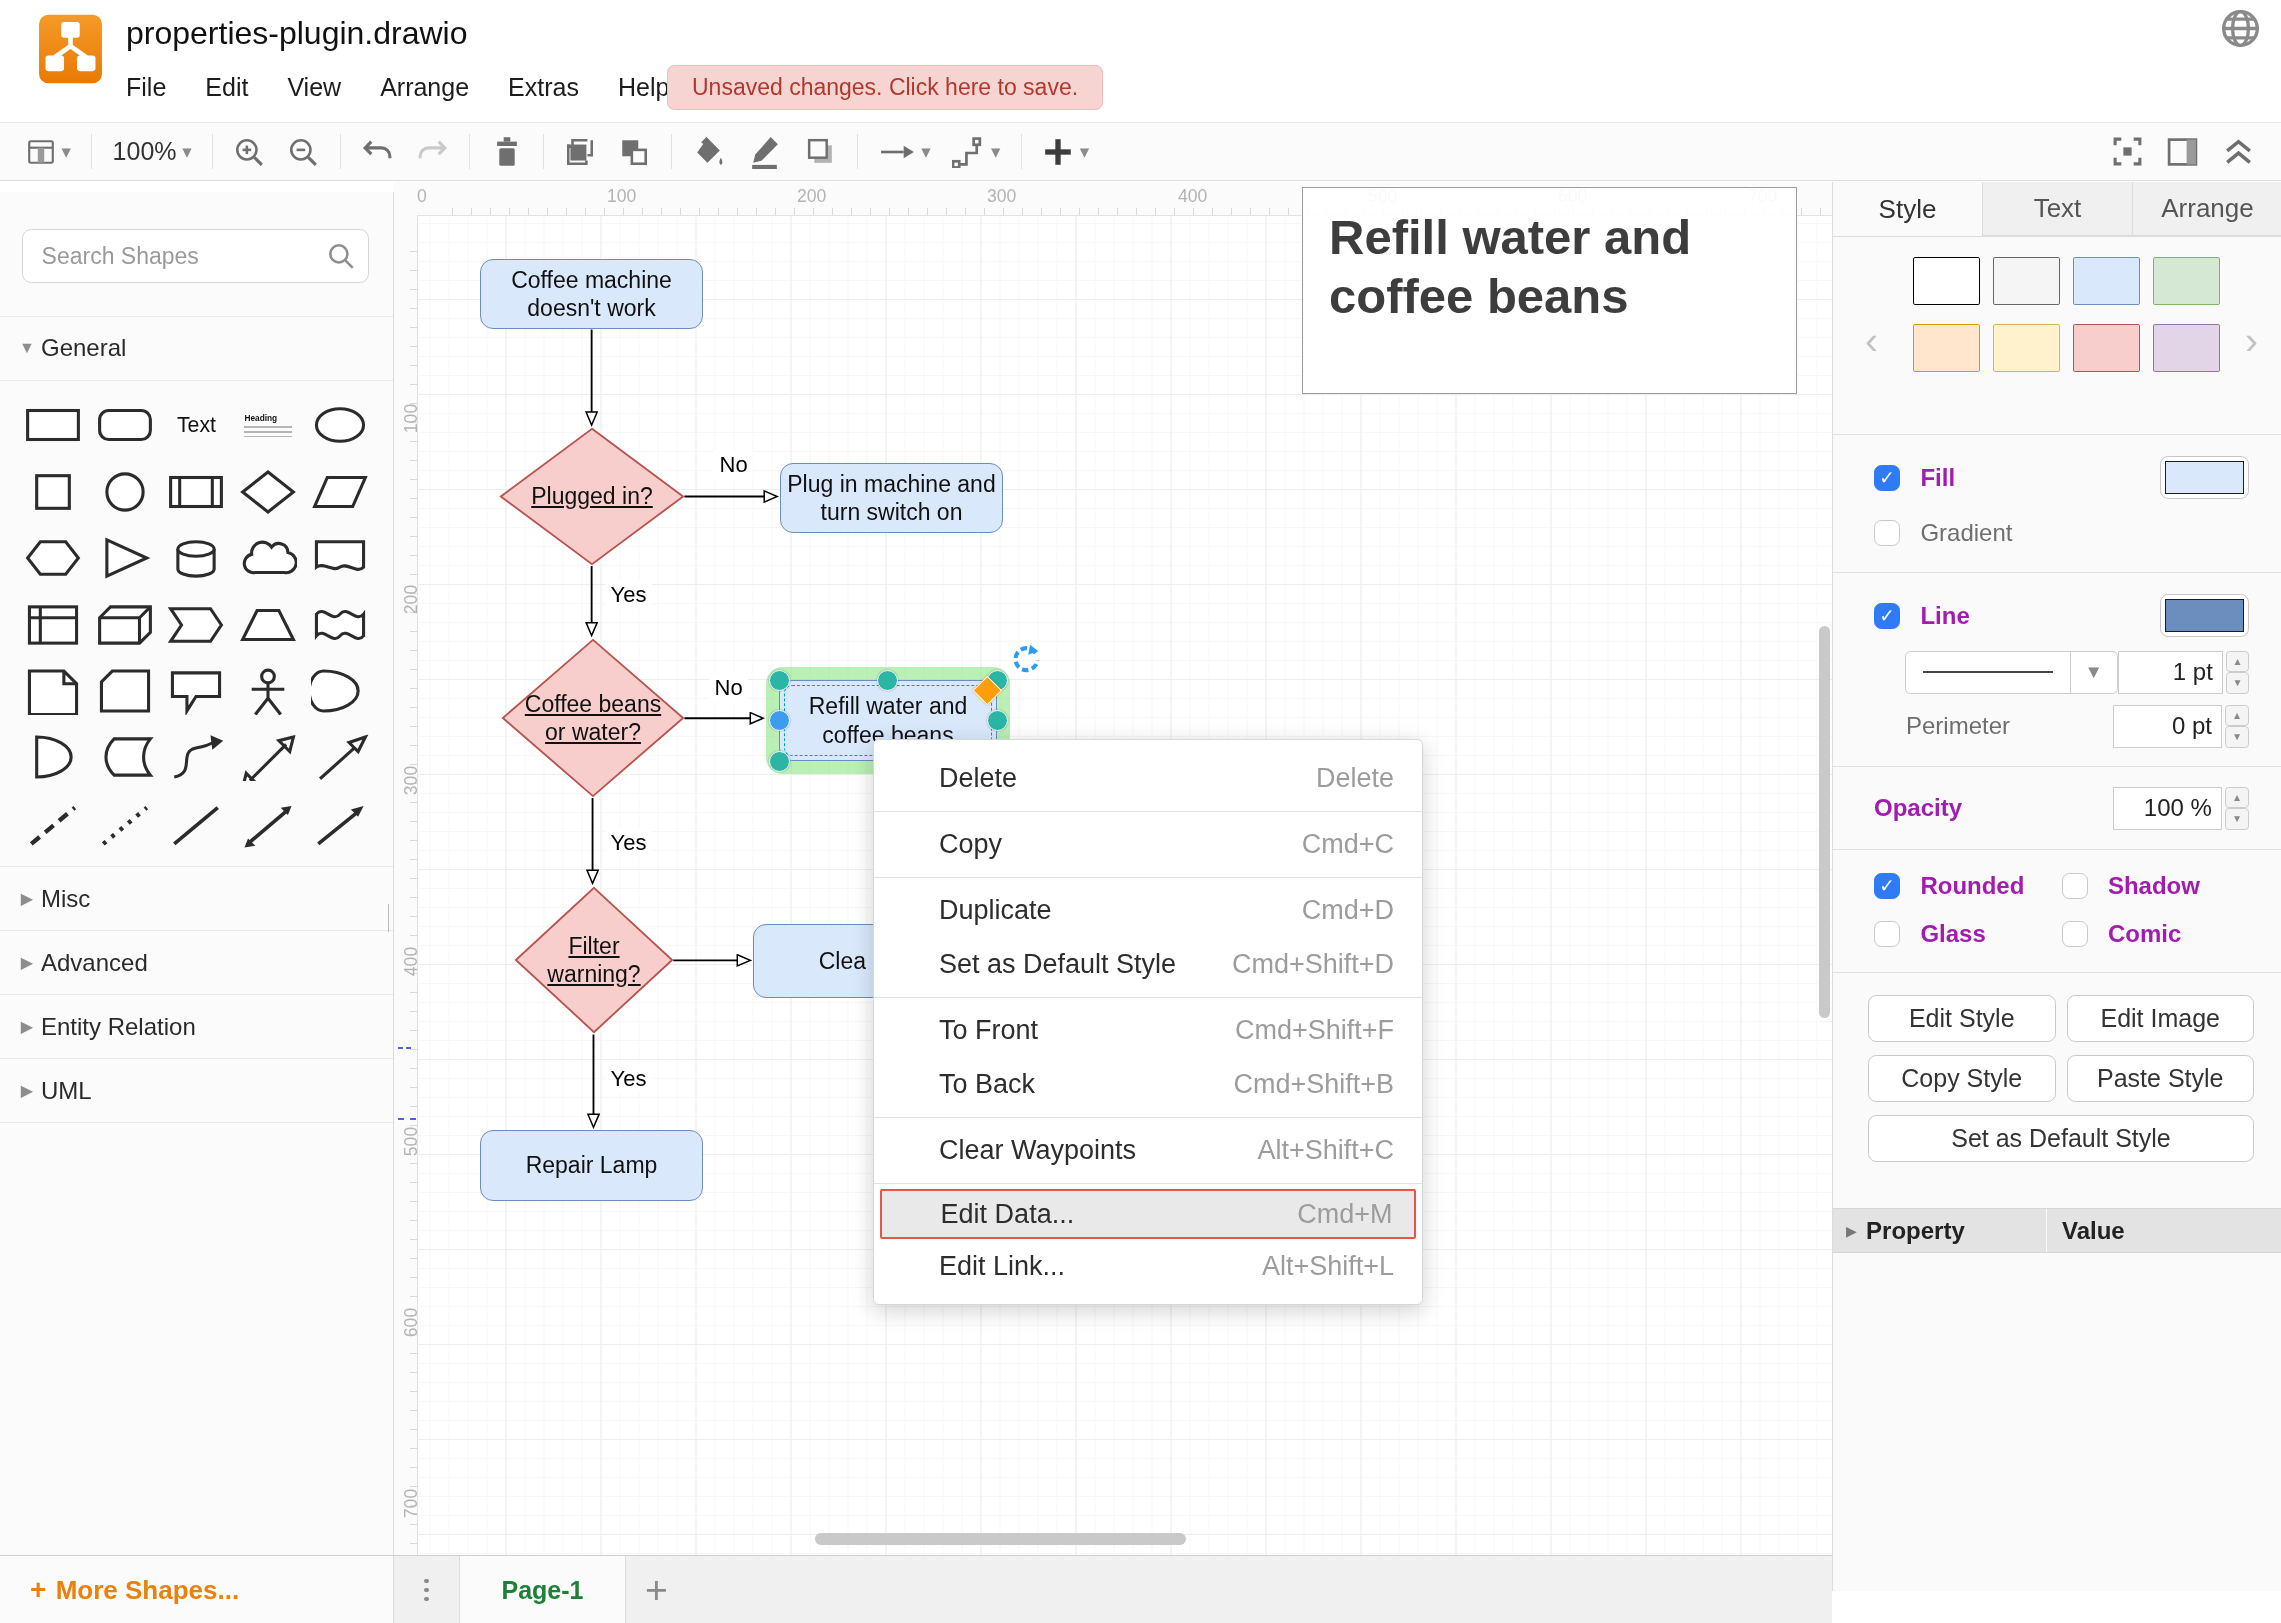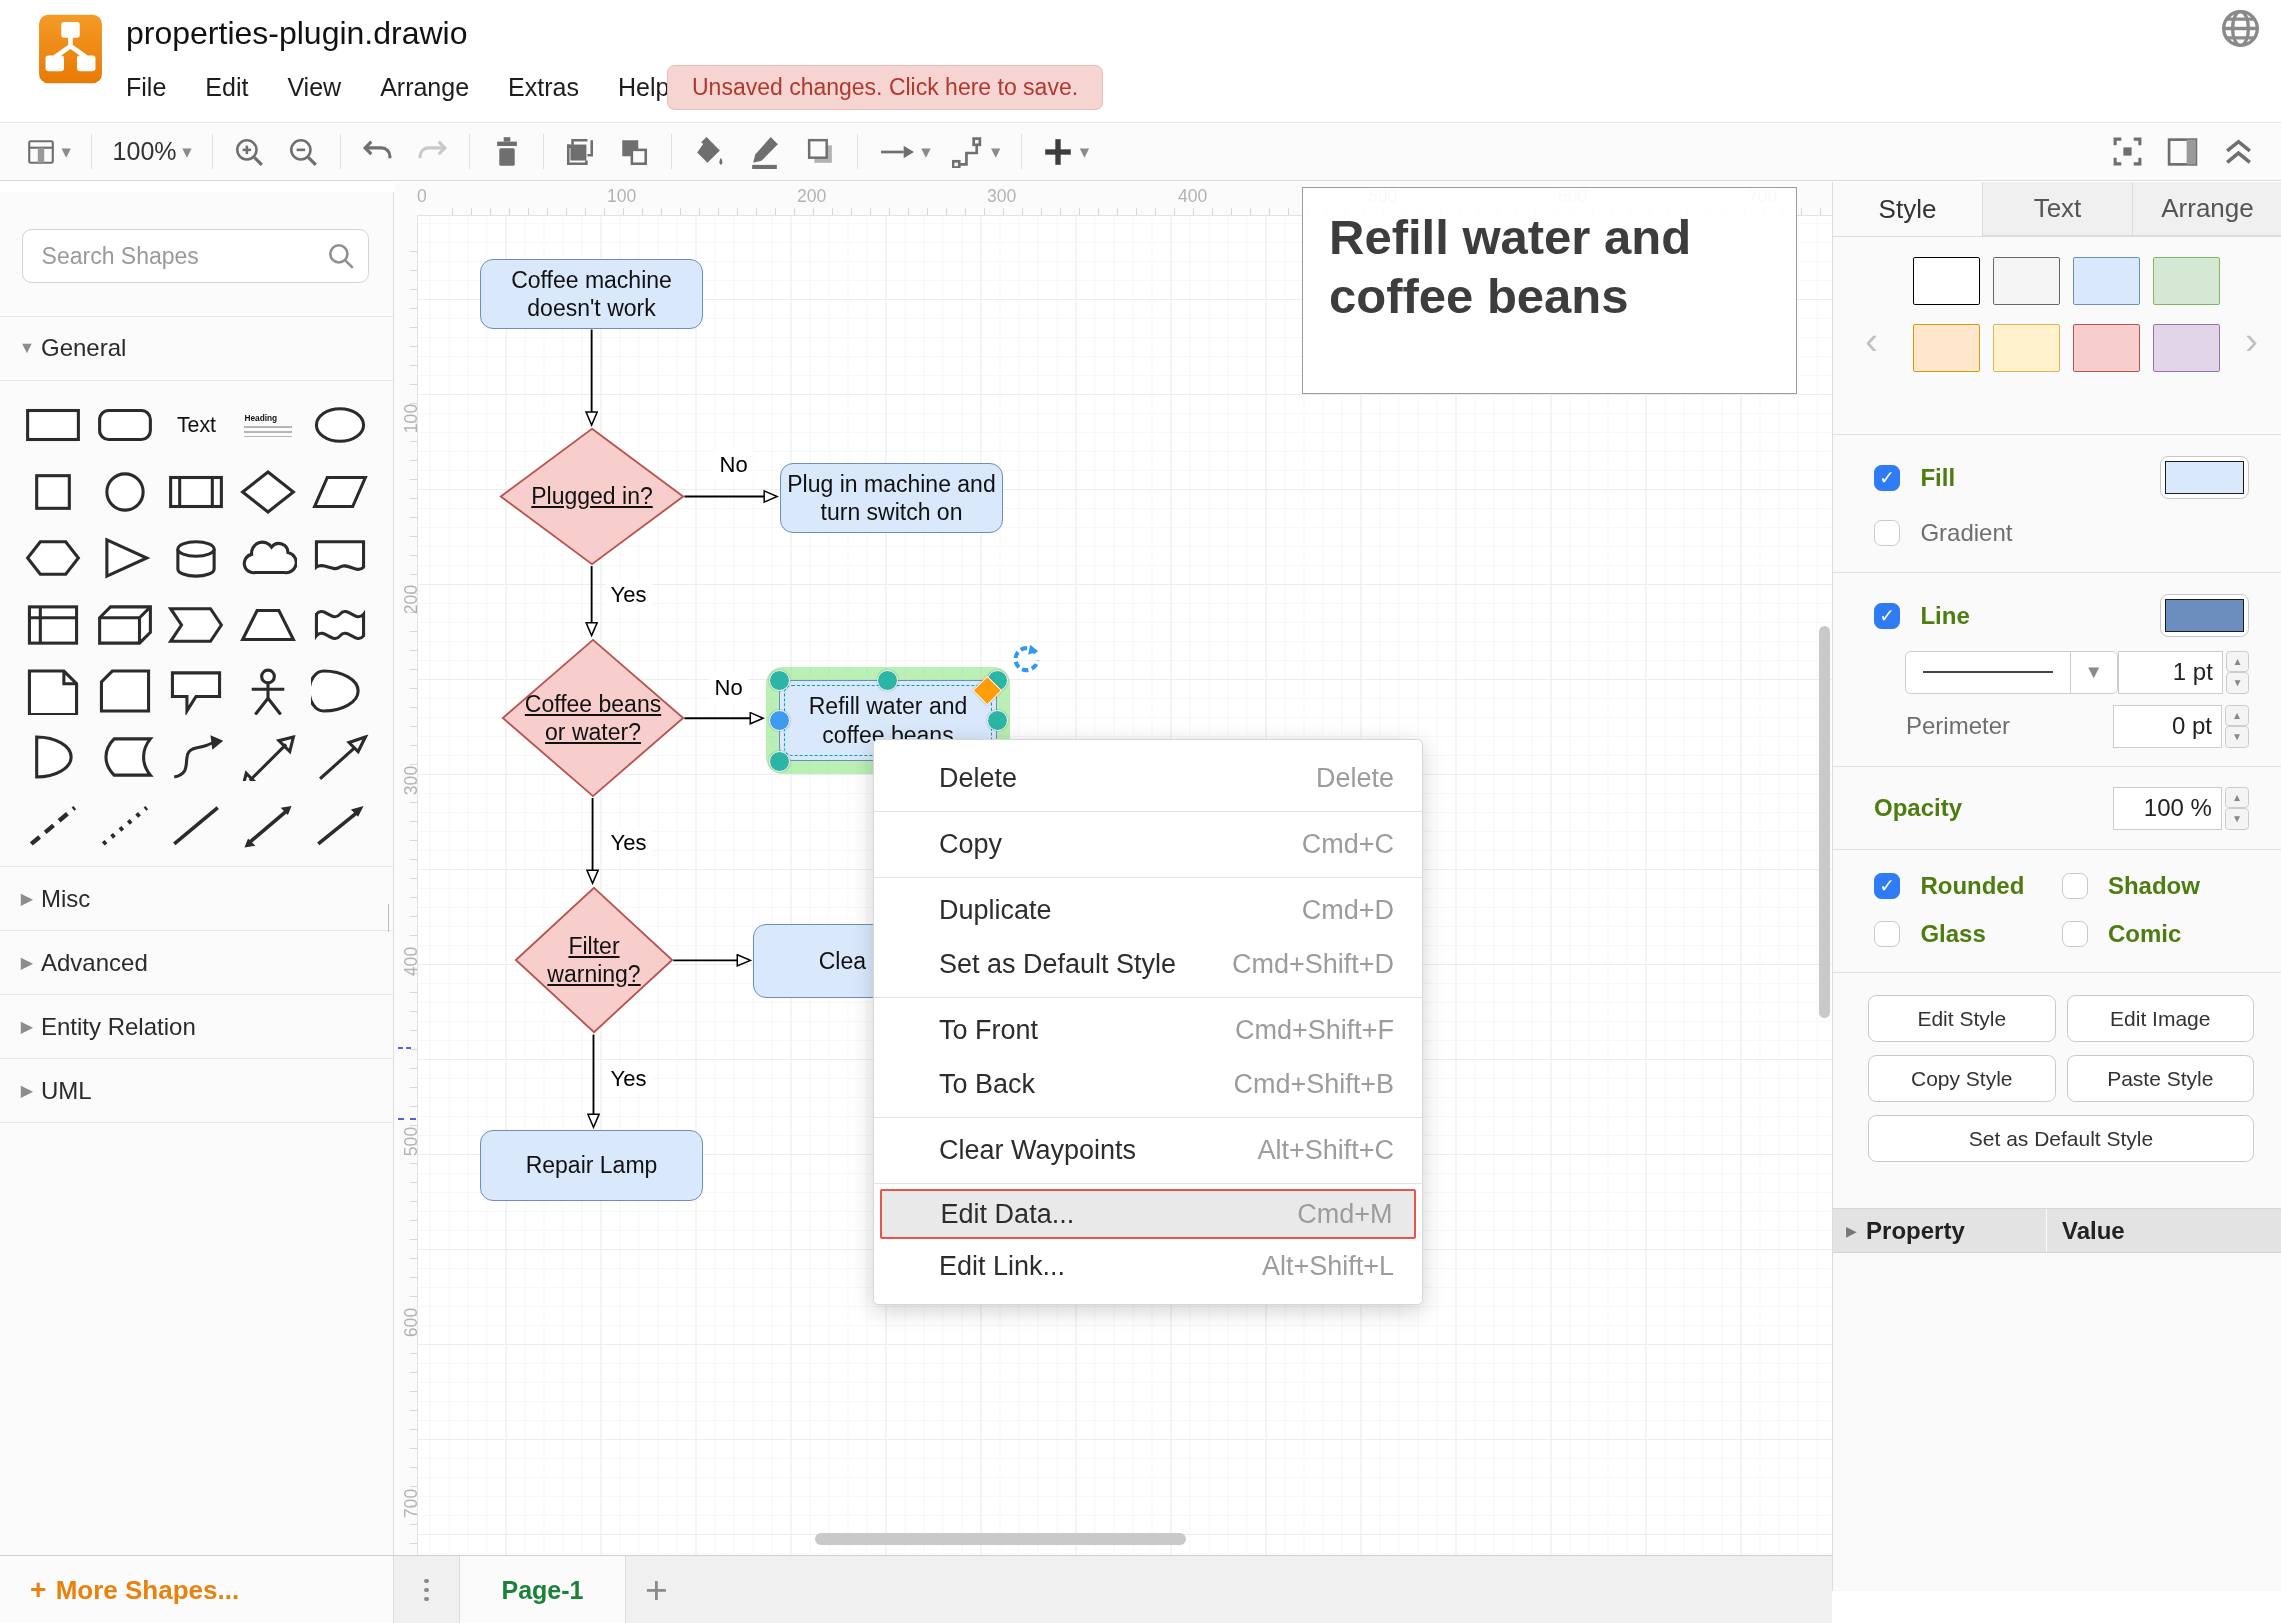--- a/index.html
+++ b/index.html
@@ -166,21 +166,21 @@
   .swatch{box-sizing:border-box;border-radius:1.9px;}
   .sw-chev{position:absolute;top:82px;font-size:39px;color:#c2c2c2;}
   #chev-left{left:32px;} #chev-right{right:24px;}
   .prow{display:flex;align-items:center;padding:0 33px 0 41px;}
   .cb{
     width:26px;height:26px;border-radius:7.4px;border:1.9px solid #c8c8c8;background:#fff;
     box-sizing:border-box;display:inline-flex;align-items:center;justify-content:center;
     font-size:18.6px;color:#fff;margin-right:20.4px;flex:none;
   }
   .cb.on{background:#2f7bf6;border-color:#2f7bf6;}
-  .plabel{font-weight:700;color:#4d7c0f;}
+  .plabel{font-weight:700;color:#a21caf;}
   .plabel.soft{font-weight:400;color:#6e6e6e;}
   .pspacer{flex:1;}
   .color-preview{width:89px;height:43px;border:1.9px solid #c6c6c6;border-radius:8.3px;background:#fff;
     box-sizing:border-box;padding:3.7px;}
   .color-preview i{display:block;width:100%;height:100%;border:1.9px solid #1d1d1d;box-sizing:border-box;}
   .num-box{
     width:109px;height:43px;background:#fff;border:0.9px solid #ccc;box-sizing:border-box;
     display:flex;align-items:center;justify-content:flex-end;padding-right:9.3px;font-size:24px;color:#222;
   }
   .stepper{width:24px;height:43px;display:flex;flex-direction:column;margin-left:2.8px;}
@@ -193,21 +193,21 @@
   .line-style .ls-line{flex:1;height:1.9px;background:#444;margin:0 16.7px;}
   .line-style .ls-dd{width:46px;align-self:stretch;border-left:0.9px solid #ccc;
     display:flex;align-items:center;justify-content:center;color:#8a8a8a;font-size:18.6px;}
   .sect{border-bottom:0.9px solid #e0e0e0;padding:13px 0;}
   #toggle-grid{display:grid;grid-template-columns:1fr 1fr;row-gap:20.4px;padding:22px 33px 24px 41px;border-bottom:0.9px solid #e0e0e0;}
   .toggle{display:flex;align-items:center;}
   .pbuttons{padding:22px 28px 24px 35px;}
   .pbtn-row{display:flex;gap:11px;margin-bottom:13px;}
   .pbtn{
     flex:1;height:45px;background:#fff;border:0.9px solid #c9c9c9;border-radius:8.3px;
-    display:flex;align-items:center;justify-content:center;font-size:21px;color:#333;
+    display:flex;align-items:center;justify-content:center;font-size:25px;color:#333;
   }
   #prop-header{display:flex;margin-top:22px;border-top:0.9px solid #d6d6d6;border-bottom:0.9px solid #d6d6d6;}
   .ph-cell{background:#e3e3e3;height:43px;display:flex;align-items:center;font-weight:700;color:#222;font-size:24px;}
   .ph-cell.c1{width:200px;padding-left:13px;border-right:1.9px solid #fafafa;}
   .ph-cell.c2{flex:1;padding-left:15px;}
   .ph-tri{font-size:14px;color:#777;margin-right:9.3px;}
 
   
   #footer{
     position:absolute;left:0;top:1555px;width:1832px;height:69px;box-sizing:border-box;

